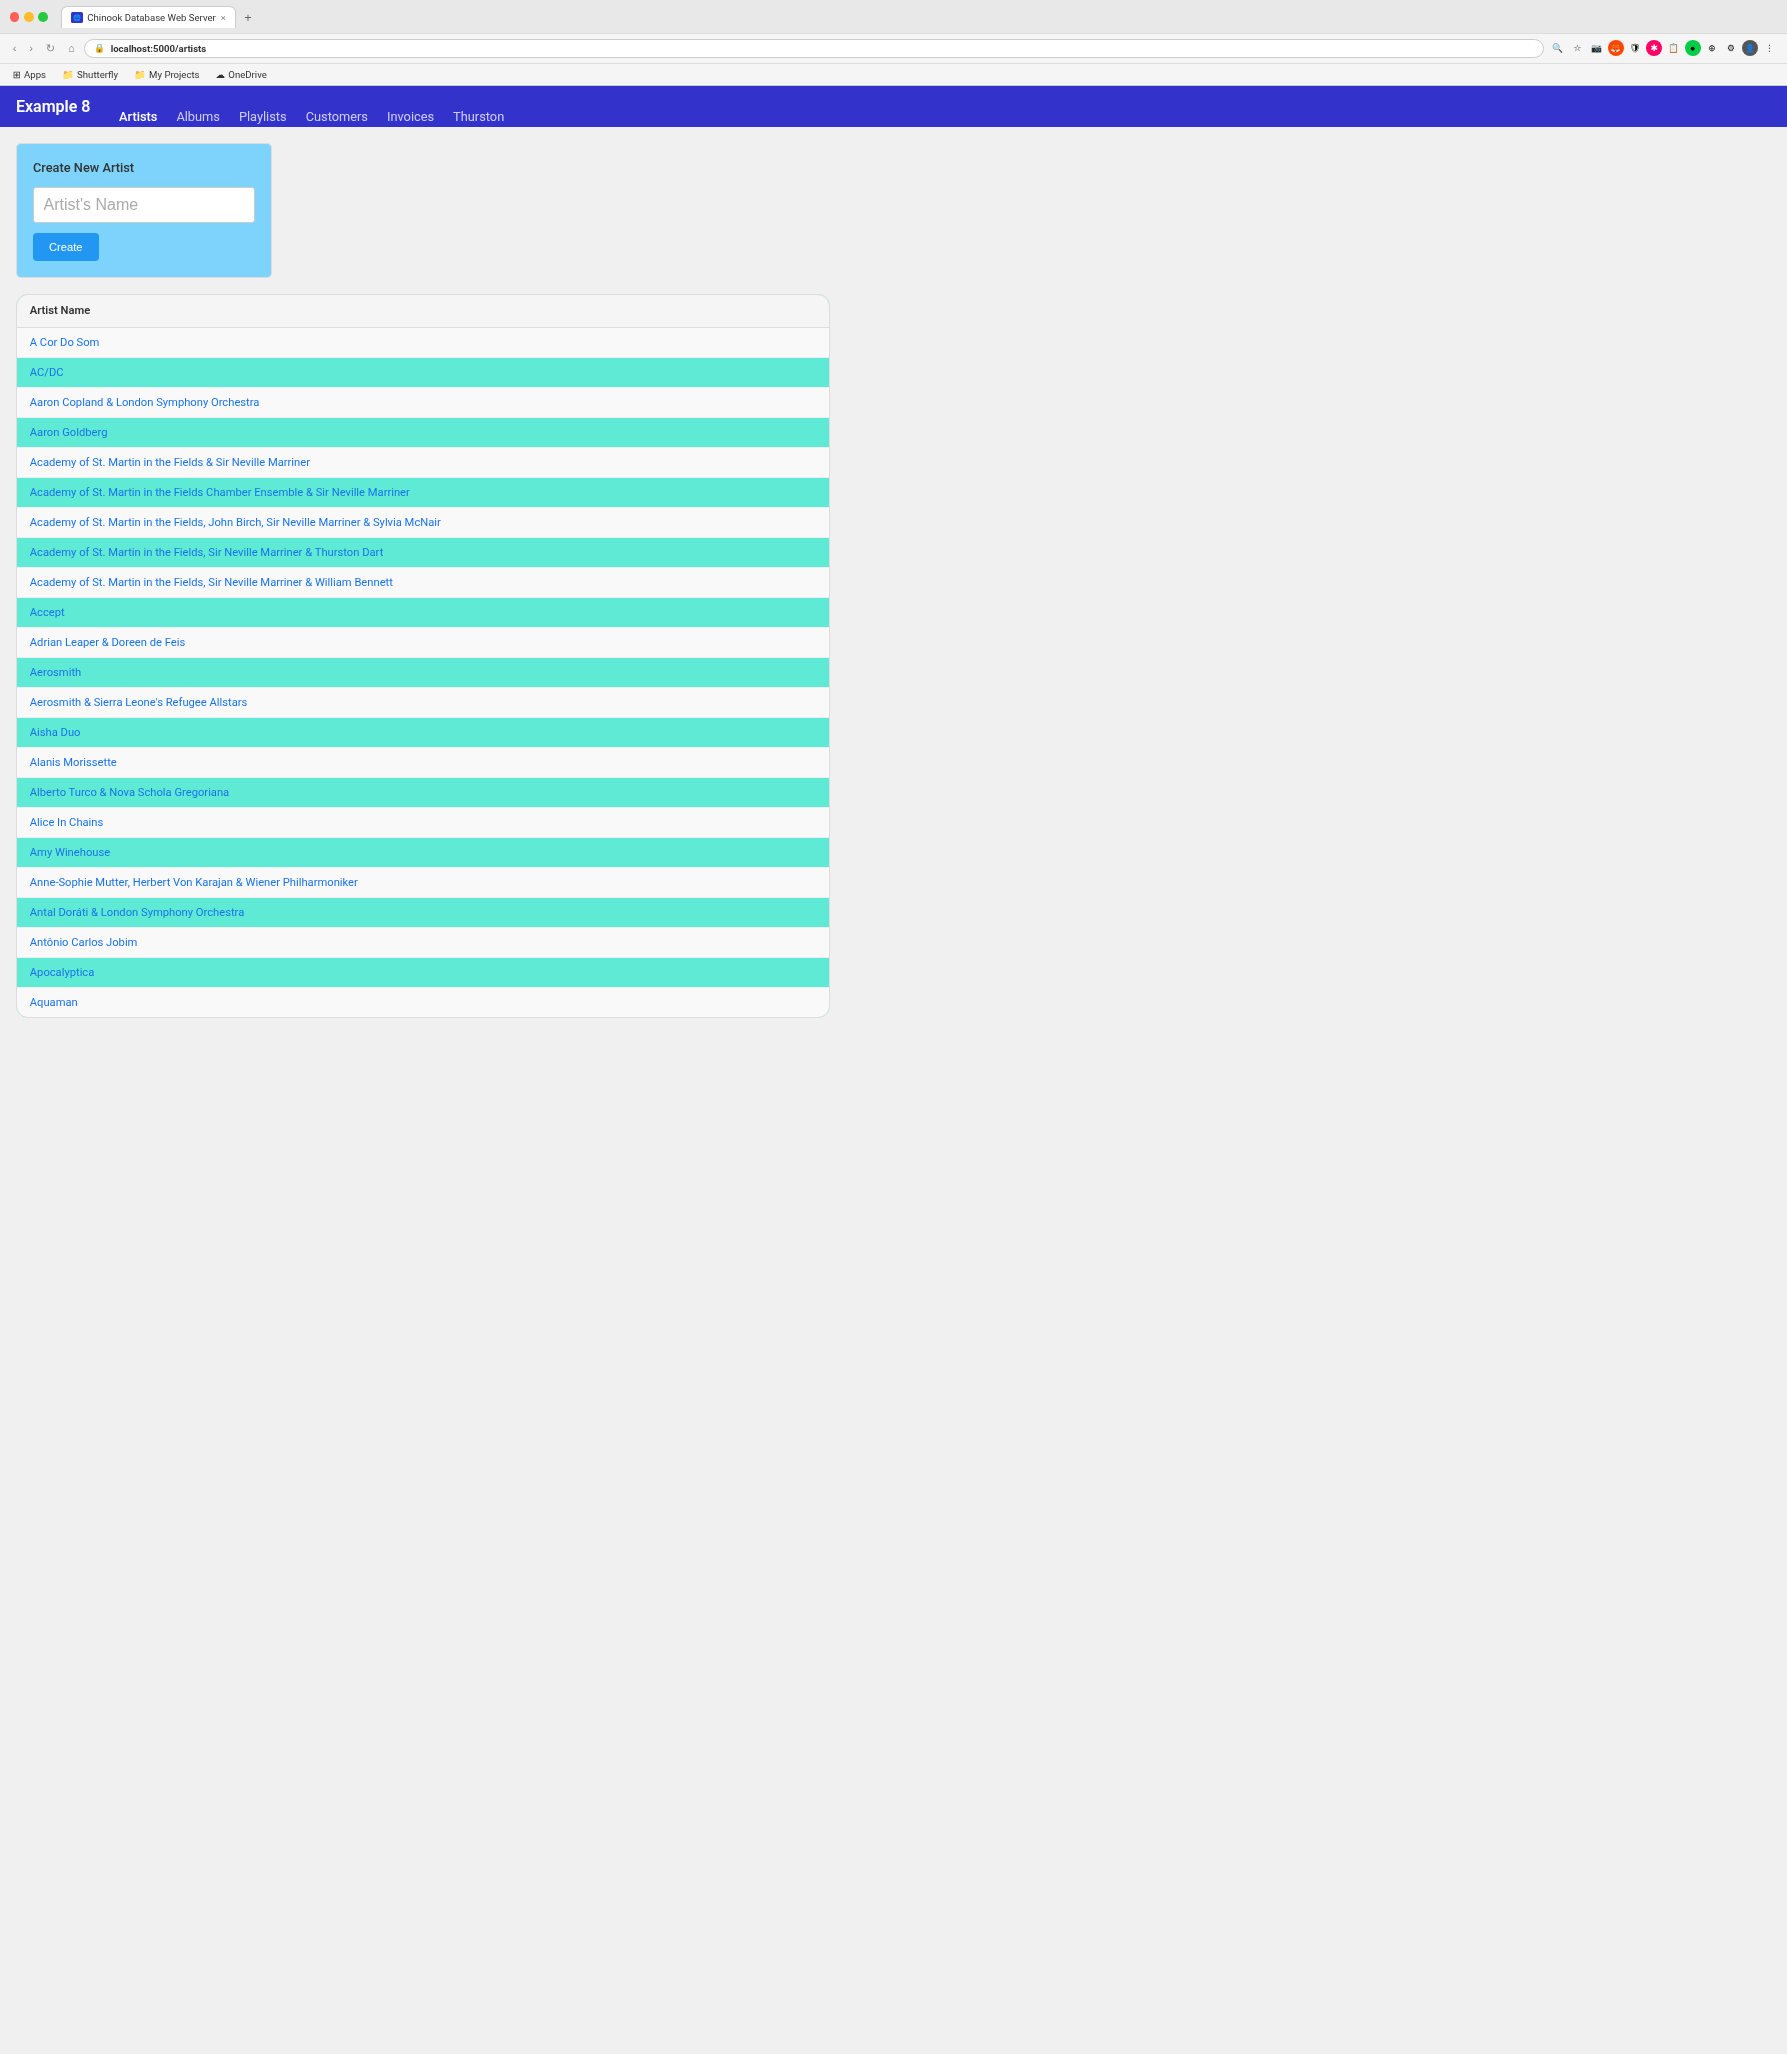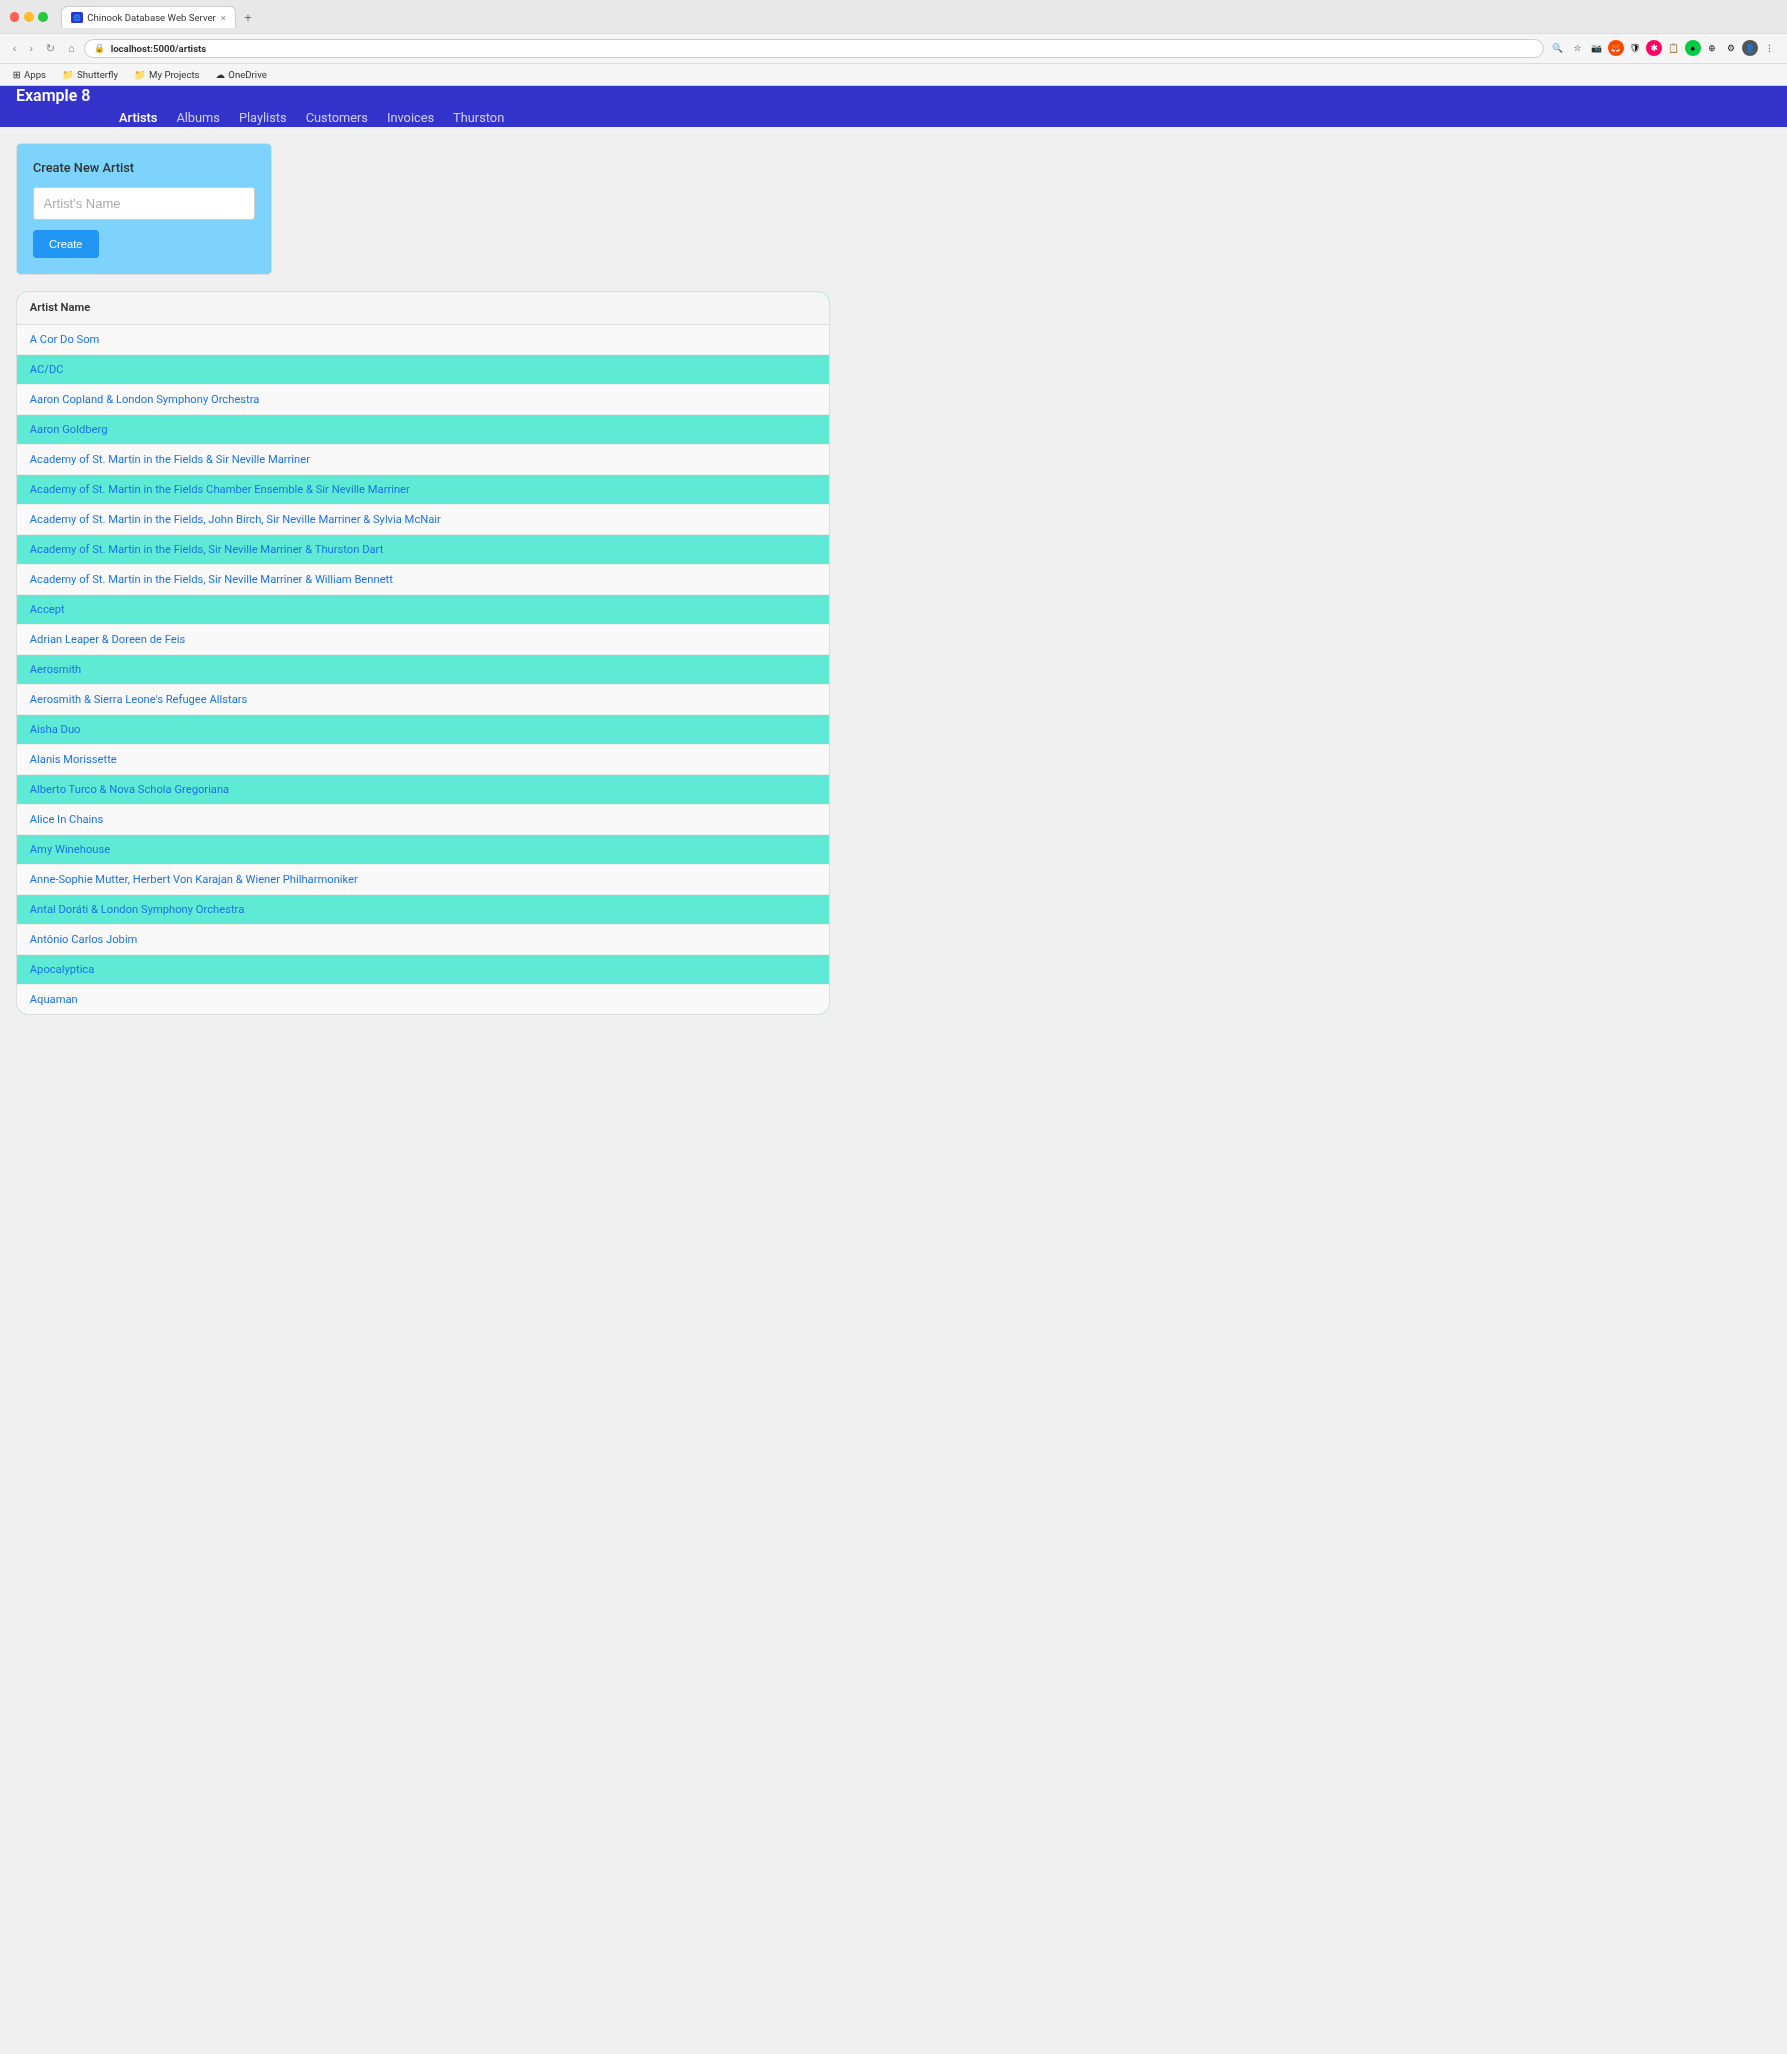--- a/index.html
+++ b/index.html
@@ -24,32 +24,32 @@
     .browser-address-icon { color: #888; font-size: 8.8px; }
     .browser-address-text { flex: 1; color: #333; font-weight: bold; }
     .browser-toolbar-icons { display: flex; gap: 3.2px; align-items: center; }
     .toolbar-icon { width: 16px; height: 16px; border-radius: 50%; display: inline-flex; align-items: center; justify-content: center; font-size: 8.8px; cursor: pointer; }
 
     
     .bookmarks-bar { display: flex; align-items: center; padding: 3.2px 9.6px; gap: 9.6px; background: #f5f5f5; border-top: 0.8px solid #ddd; font-size: 9.6px; }
     .bookmark-item { display: flex; align-items: center; gap: 3.2px; color: #333; cursor: pointer; padding: 1.6px 3.2px; border-radius: 3.2px; }
 
     
-    .app-navbar { background: #3333cc; color: white; padding: 0 16px; display: flex; gap: 19px; height: 41px; }
+    .app-navbar { background: #3333cc; color: white; padding: 0 16px; display: flex; align-items: center; gap: 19px; height: 41px; }
     .app-title { font-size: 16px; font-weight: 600; color: white; margin-right: 9.6px; }
     .nav-link { color: rgba(255,255,255,0.75); font-size: 12.8px; text-decoration: none; cursor: pointer; padding: 3.2px 0; margin-top: 21px; }
     .nav-link.active { color: white; font-weight: 500; }
 
     
     .main-content { padding: 16px; background: #f0f0f0; min-height: calc(100vh - 120px); }
 
     
     .create-card { background: #7dd3fc; border: 0.8px solid #ddd; border-radius: 4.8px; padding: 16px; width: 256px; margin-bottom: 16px; }
     .create-card-title { font-size: 12.8px; font-weight: 500; margin-bottom: 12.8px; color: #333; }
-    .create-input { width: 100%; border: 0.8px solid #ccc; border-radius: 3.2px; padding: 8px 9.6px; font-size: 13px; color: #333; outline: none; margin-bottom: 9.6px; }
+    .create-input { width: 100%; border: 0.8px solid #ccc; border-radius: 3.2px; padding: 8px 9.6px; font-size: 16px; color: #333; outline: none; margin-bottom: 9.6px; }
     .create-input::placeholder { color: #aaa; }
     .create-btn { background: #2196f3; color: white; border: none; border-radius: 4px; padding: 8px 16px; font-size: 11.2px; cursor: pointer; font-weight: 500; }
 
     
     .artists-table { width: 100%; background: #5eead4; border: 0.8px solid #ddd; border-radius: 12px; overflow: hidden; }
     .table-header { display: flex; background: #f5f5f5; border-bottom: 1.6px solid #ddd; padding: 9.6px 12.8px; }
     .table-header-cell { font-weight: 600; font-size: 11.2px; color: #333; }
     .table-row { display: flex; padding: 8px 12.8px; border-bottom: 0.8px solid #eee; cursor: pointer; }
     .table-row:last-child { border-bottom: none; }
     .table-row:nth-child(odd) { background: #f9f9f9; }

